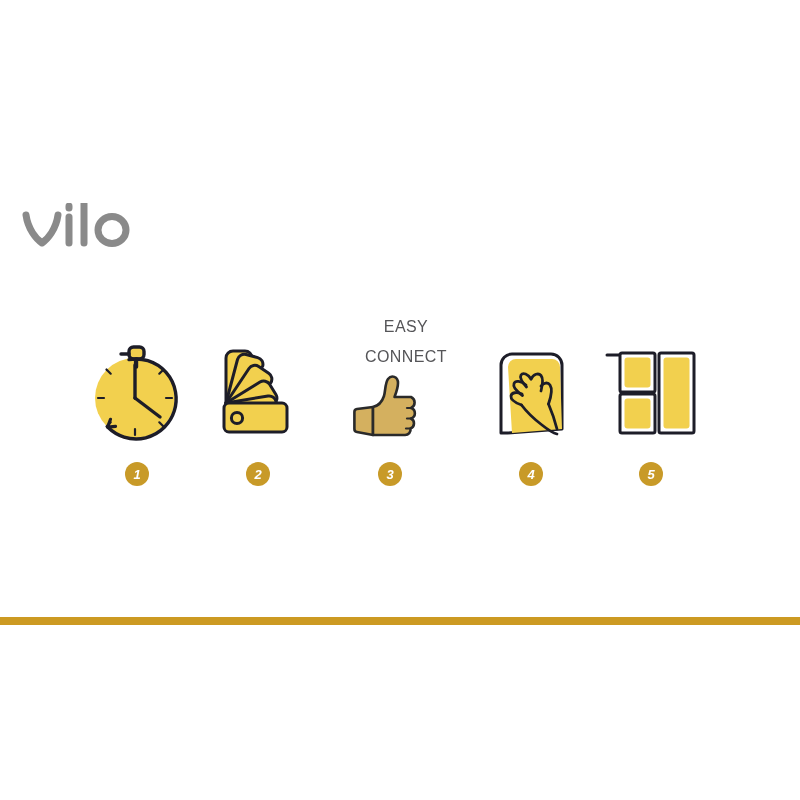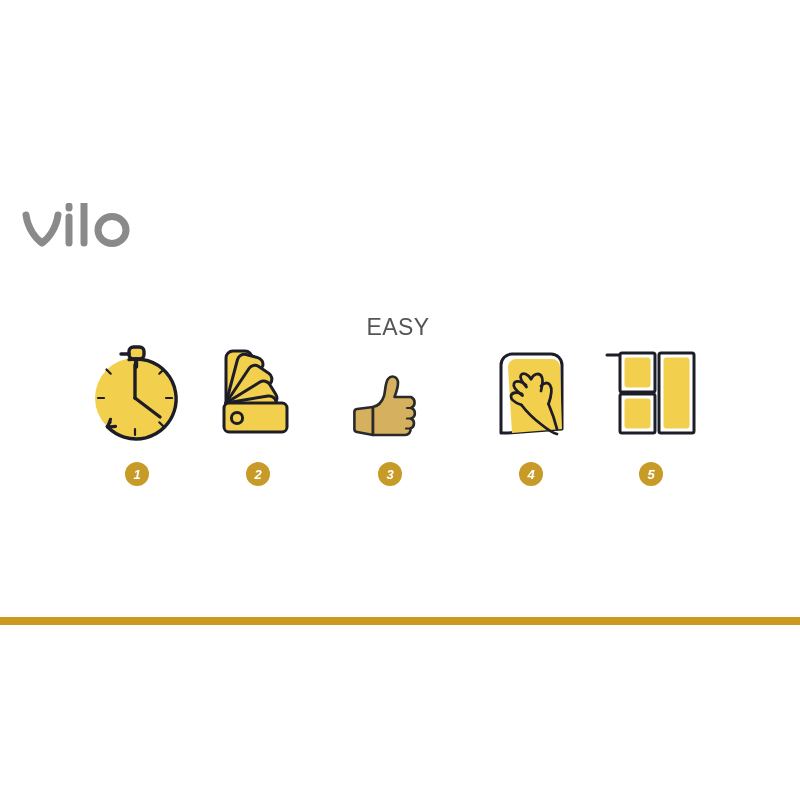--- a/index.html
+++ b/index.html
@@ -54,25 +54,25 @@
   }
   .feature-1 { left: 62px; }
   .feature-2 { left: 183px; }
   .feature-3 { left: 315px; }
   .feature-4 { left: 456px; }
   .feature-5 { left: 576px; }
 
   .caption {
     position: absolute;
     top: 12px;
-    left: 8px;
+    left: 16px;
     width: 150px;
     text-align: center;
     color: #555558;
-    font-size: 23px;
+    font-size: 16px;
     line-height: 30px;
     letter-spacing: 0.4px;
     font-family: "Liberation Sans", sans-serif;
   }
 
   .glyph {
     position: absolute;
     top: 38px;
     left: 0;
     width: 150px;
@@ -193,20 +193,21 @@
             <circle cx="31" cy="77" r="5.6" fill="none"></circle>
           </g>
         </svg>
       </div>
       <div class="badge">2</div>
     </div>
 
     <div class="feature feature-3">
       <div class="caption">
         <div>EASY</div>
+        <div>CONNECT</div>
       </div>
       <div class="glyph glyph-low">
         <svg width="78" height="72" viewBox="0 0 78 72">
           <g stroke="#2a2a2a" stroke-width="2.6" stroke-linejoin="round" stroke-linecap="round" fill="#d4b05f">
 
             <path d="M6 40 L22 38 L22 66 L6 63 a3 3 0 0 1 -2.6 -3 L3.4 43 a3 3 0 0 1 2.6 -3 Z"></path>
 
             <path d="M22 38
                      C27 37, 31 33, 33 27
                      C34.5 22, 34 14, 37 10

